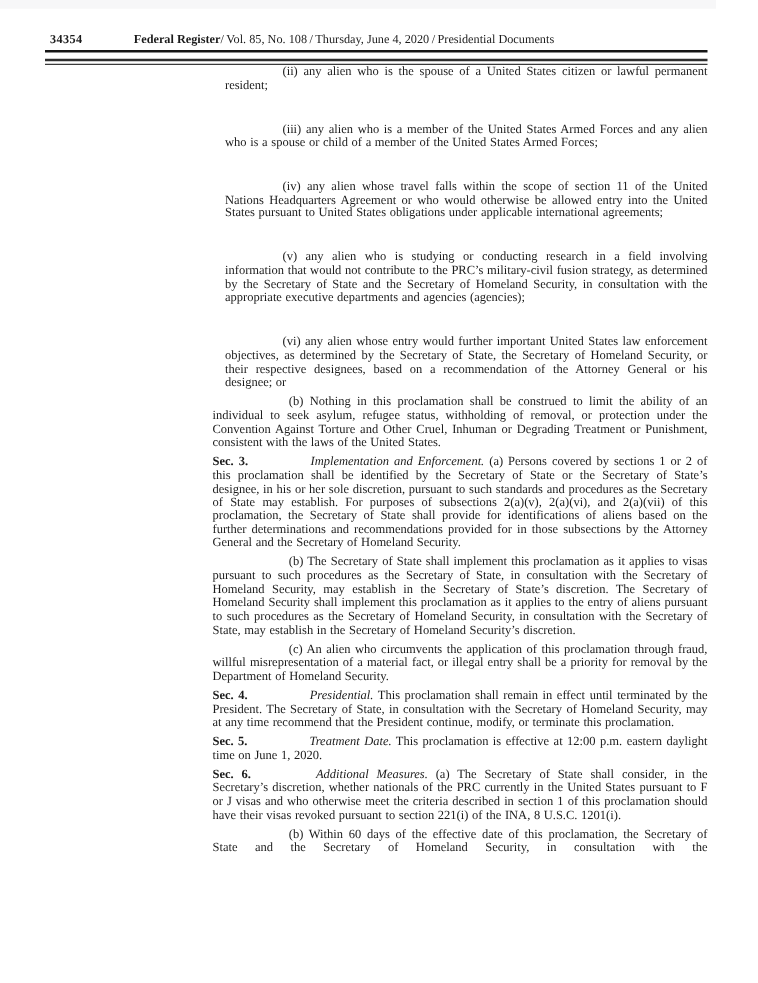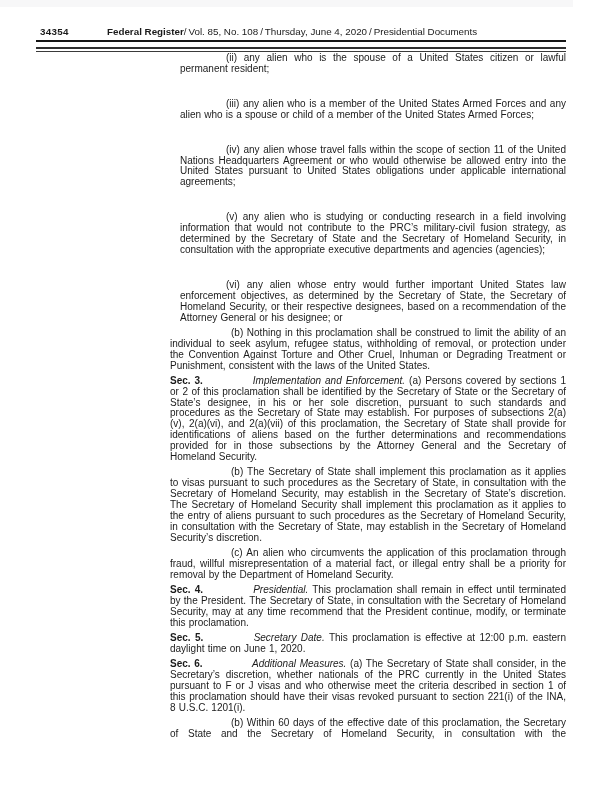--- a/index.html
+++ b/index.html
@@ -6,21 +6,21 @@
     margin: 0;
     padding: 0;
     background: #ffffff;
   }
   .page {
     position: relative;
     width: 573px;
     height: 786px;
     background: #ffffff;
     overflow: hidden;
-    font-family: Liberation Sans, sans-serif;
+    font-family: Liberation Serif, serif;
     color: #1b1b1b;
   }
   .edge-tint {
     position: absolute;
     top: 0; left: 0; right: 0;
     height: 7px;
     background: #f7f7f8;
   }
   
   .running-head {
@@ -110,17 +110,17 @@
     <p class="item"><span class="b"></span><span class="i"></span><span>(ii) any alien who is the spouse of a United States citizen or lawful permanent resident;</span></p>
     <p class="item"><span class="b"></span><span class="i"></span><span>(iii) any alien who is a member of the United States Armed Forces and any alien who is a spouse or child of a member of the United States Armed Forces;</span></p>
     <p class="item"><span class="b"></span><span class="i"></span><span>(iv) any alien whose travel falls within the scope of section 11 of the United Nations Headquarters Agreement or who would otherwise be allowed entry into the United States pursuant to United States obligations under applicable international agreements;</span></p>
     <p class="item"><span class="b"></span><span class="i"></span><span>(v) any alien who is studying or conducting research in a field involving information that would not contribute to the PRC’s military-civil fusion strategy, as determined by the Secretary of State and the Secretary of Homeland Security, in consultation with the appropriate executive departments and agencies (agencies);</span></p>
     <p class="item"><span class="b"></span><span class="i"></span><span>(vi) any alien whose entry would further important United States law enforcement objectives, as determined by the Secretary of State, the Secretary of Homeland Security, or their respective designees, based on a recommendation of the Attorney General or his designee; or</span></p>
     <p class="sub"><span class="b"></span><span class="i"></span><span>(b) Nothing in this proclamation shall be construed to limit the ability of an individual to seek asylum, refugee status, withholding of removal, or protection under the Convention Against Torture and Other Cruel, Inhuman or Degrading Treatment or Punishment, consistent with the laws of the United States.</span></p>
     <p class="sec"><span class="b">Sec. 3.</span><span class="i"> Implementation and Enforcement.</span><span> (a) Persons covered by sections 1 or 2 of this proclamation shall be identified by the Secretary of State or the Secretary of State’s designee, in his or her sole discretion, pursuant to such standards and procedures as the Secretary of State may establish. For purposes of subsections 2(a)(v), 2(a)(vi), and 2(a)(vii) of this proclamation, the Secretary of State shall provide for identifications of aliens based on the further determinations and recommendations provided for in those subsections by the Attorney General and the Secretary of Homeland Security.</span></p>
     <p class="sub"><span class="b"></span><span class="i"></span><span>(b) The Secretary of State shall implement this proclamation as it applies to visas pursuant to such procedures as the Secretary of State, in consultation with the Secretary of Homeland Security, may establish in the Secretary of State’s discretion. The Secretary of Homeland Security shall implement this proclamation as it applies to the entry of aliens pursuant to such procedures as the Secretary of Homeland Security, in consultation with the Secretary of State, may establish in the Secretary of Homeland Security’s discretion.</span></p>
     <p class="sub"><span class="b"></span><span class="i"></span><span>(c) An alien who circumvents the application of this proclamation through fraud, willful misrepresentation of a material fact, or illegal entry shall be a priority for removal by the Department of Homeland Security.</span></p>
     <p class="sec"><span class="b">Sec. 4.</span><span class="i"> Presidential.</span><span> This proclamation shall remain in effect until terminated by the President. The Secretary of State, in consultation with the Secretary of Homeland Security, may at any time recommend that the President continue, modify, or terminate this proclamation.</span></p>
-    <p class="sec"><span class="b">Sec. 5.</span><span class="i"> Secretary Date.</span><span> This proclamation is effective at 12:00 p.m. eastern daylight time on June 1, 2020.</span></p>
+    <p class="sec"><span class="b">Sec. 5.</span><span class="i"> Treatment Date.</span><span> This proclamation is effective at 12:00 p.m. eastern daylight time on June 1, 2020.</span></p>
     <p class="sec"><span class="b">Sec. 6.</span><span class="i"> Additional Measures.</span><span> (a) The Secretary of State shall consider, in the Secretary’s discretion, whether nationals of the PRC currently in the United States pursuant to F or J visas and who otherwise meet the criteria described in section 1 of this proclamation should have their visas revoked pursuant to section 221(i) of the INA, 8 U.S.C. 1201(i).</span></p>
     <p class="sub cont"><span class="b"></span><span class="i"></span><span>(b) Within 60 days of the effective date of this proclamation, the Secretary of State and the Secretary of Homeland Security, in consultation with the</span></p>
   </div>
 </div>
 
 </body></html>

